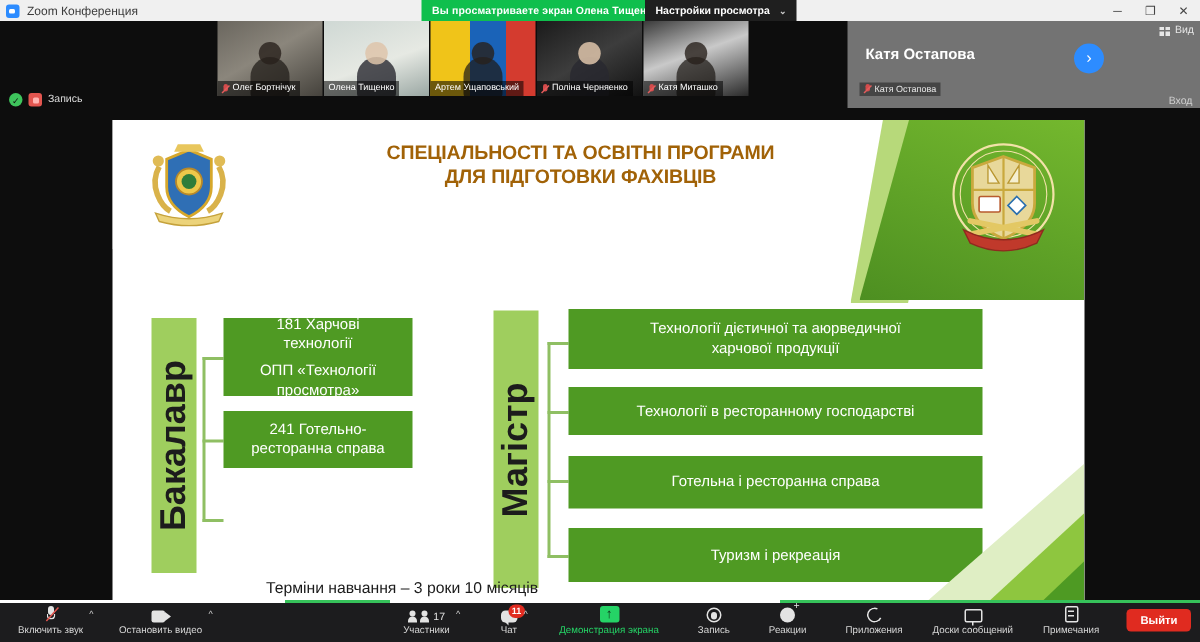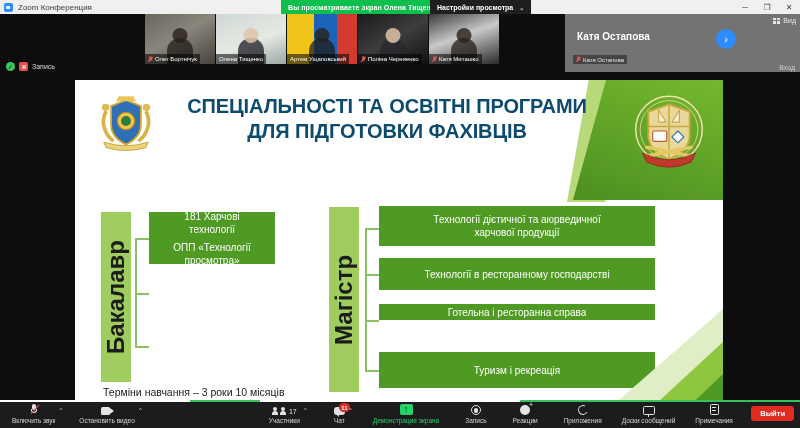--- a/index.html
+++ b/index.html
@@ -152,21 +152,21 @@
     position: absolute; right: 96px; top: 0; width: 60px; height: 122px;
     background: #b7d97a;
     clip-path: polygon(36% 0, 100% 0, 64% 100%, 0 100%);
   }
   
   .emblem-l { position: absolute; left: 20px; top: 10px; width: 62px; height: 62px; }
   .emblem-r { position: absolute; right: 17px; top: 14px; width: 74px; height: 74px; }
 
   .slide-title {
     position: absolute; left: 92px; top: 14px; width: 440px;
-    color: #0c4a6e; font-size: 20px; font-weight: bold; line-height: 1.25;
+    color: #a16207; font-size: 13px; font-weight: bold; line-height: 1.25;
     text-align: center; letter-spacing: -.1px;
   }
   .slide-title .l2 { display: block; }
 
   .slide-para {
     position: absolute; left: 20px; top: 90px; width: 600px;
     color: #1b1b1b; font-size: 11.3px; line-height: 1.45; text-align: center;
   }
 
   
@@ -193,21 +193,21 @@
   }
   .gbox .ln { display: block; }
   .gbox .opp { margin-top: 5px; }
 
   .connector { position: absolute; background: #8fbf63; }
 
   .terms {
     position: absolute; left: 28px; top: 305px; width: 330px;
     color: #1b1b1b; font-size: 10.5px; line-height: 1.35;
   }
-  .terms .r1 { display: block; }
+  .terms .r1 { display: block; text-align: center; }
   .terms .r2 { display: block; text-align: right; padding-right: 22px; }
 
   .slide-corner {
     position: absolute; right: 0; bottom: 0; width: 120px; height: 105px;
   }
   .sc1 {
     position: absolute; right: 0; bottom: 0; width: 120px; height: 105px;
     background: #dfeec4; clip-path: polygon(100% 0, 100% 100%, 0 100%);
   }
   .sc2 {
@@ -471,36 +471,40 @@
         <div class="connector" style="left:60px; top:28px; width:14px; height:2px;"></div>
         <div class="connector" style="left:60px; top:83px; width:14px; height:2px;"></div>
         <div class="connector" style="left:60px; top:136px; width:14px; height:2px;"></div>
 
         <div class="gbox" style="left:74px; top:2px; width:126px; height:52px;">
           <span class="ln">181 Харчові</span>
           <span class="ln">технології</span>
           <span class="ln opp">ОПП «Технології</span>
           <span class="ln">просмотра»</span>
         </div>
+        <div class="gbox" style="left:74px; top:64px; width:126px; height:38px;">
+          <span class="ln">241 Готельно-</span>
+          <span class="ln">ресторанна справа</span>
+        </div>
 
         <div class="vband vband-mag">Магістр</div>
         <div class="connector" style="left:290px; top:18px; width:2px; height:144px;"></div>
         <div class="connector" style="left:290px; top:18px; width:14px; height:2px;"></div>
         <div class="connector" style="left:290px; top:64px; width:14px; height:2px;"></div>
         <div class="connector" style="left:290px; top:110px; width:14px; height:2px;"></div>
         <div class="connector" style="left:290px; top:160px; width:14px; height:2px;"></div>
 
         <div class="gbox" style="left:304px; top:-4px; width:276px; height:40px;text-align:center;">
           <span class="ln">Технології дієтичної та аюрведичної</span>
           <span class="ln">харчової продукції</span>
         </div>
         <div class="gbox" style="left:304px; top:48px; width:276px; height:32px;">
           <span class="ln">Технології в ресторанному господарстві</span>
         </div>
-        <div class="gbox" style="left:304px; top:94px; width:276px; height:16px;">
+        <div class="gbox" style="left:304px; top:94px; width:276px; height:35px;">
           <span class="ln">Готельна і ресторанна справа</span>
         </div>
         <div class="gbox" style="left:304px; top:142px; width:276px; height:36px;">
           <span class="ln">Туризм і рекреація</span>
         </div>
       </div>
 
       <div class="terms">
         <span class="r1">Терміни навчання – 3 роки 10 місяців</span>
         <span class="r2">2 роки 10 місяців</span>

